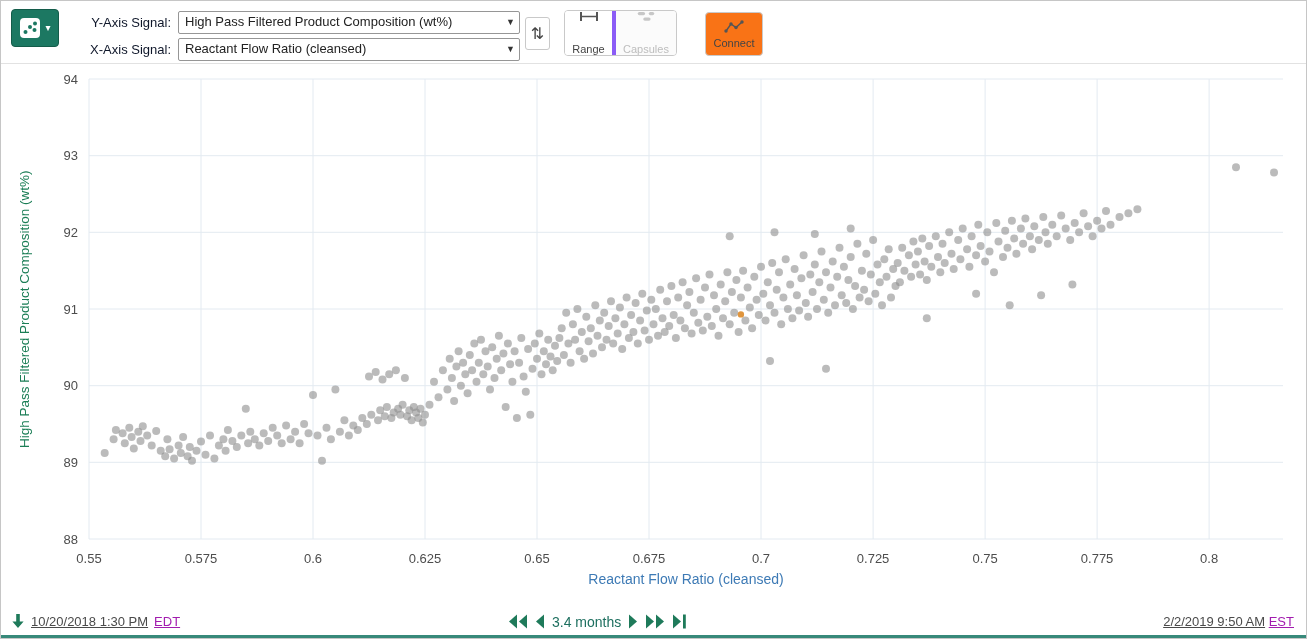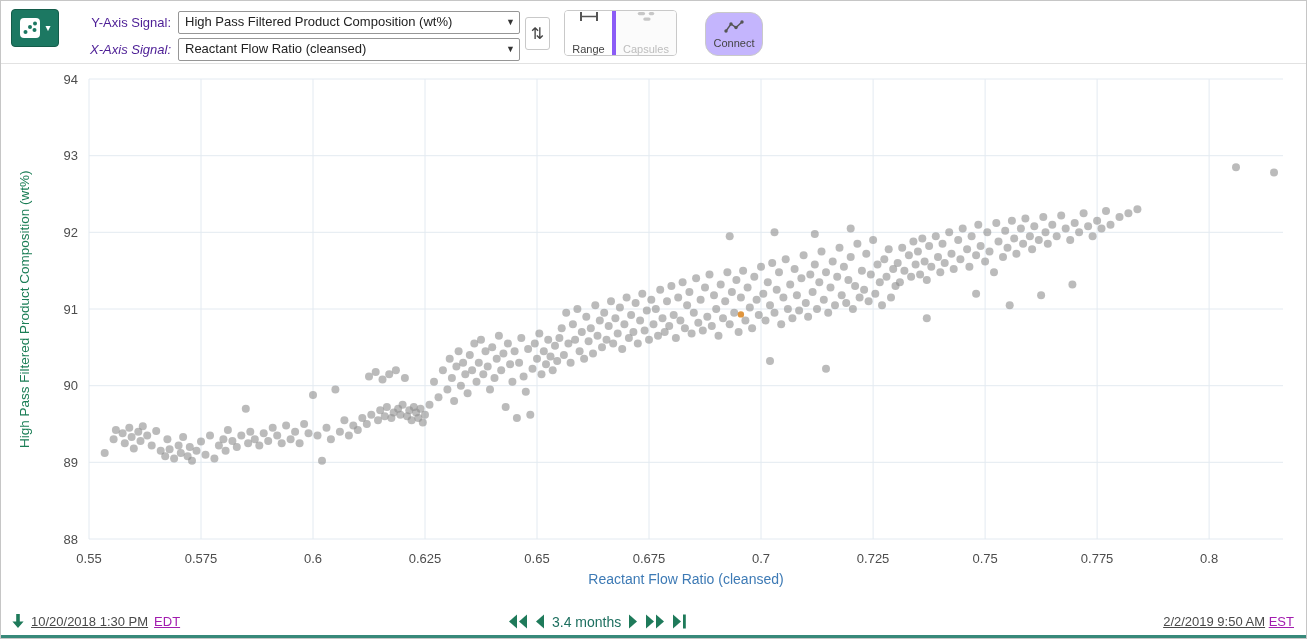--- a/index.html
+++ b/index.html
@@ -8,41 +8,41 @@
          border:1px solid #c6c6c6; overflow:hidden; }
 
   
   .toolbar { position:absolute; top:0; left:0; right:0; height:63px;
              background:#fff; border-bottom:1px solid #e2e2e2; z-index:5; }
   .chart-type-btn { position:absolute; left:10px; top:8px; width:48px; height:38px;
              background:#1c7862; border:1px solid #145c4a; border-radius:4px;
              display:flex; align-items:center; justify-content:center; gap:4px; cursor:pointer; }
   .chart-type-btn .chev { color:#fff; font-size:10px; line-height:1; }
   .axis-lab { position:absolute; width:104px; text-align:right; left:66px;
-              font-size:13px; color:#4c1d95; line-height:23px; }
-  .lab-y { top:10px; } .lab-x { top:37px;font-style:italic; }
+              font-size:13px; color:#0f172a; line-height:23px; }
+  .lab-y { top:10px; } .lab-x { top:37px; }
   .fake-select { position:absolute; left:177px; width:342px; height:23px;
               border:1px solid #969696; border-radius:2px; background:#fff;
               font-size:13px; color:#222; padding:2px 20px 0 6px; cursor:pointer;
               white-space:nowrap; overflow:hidden; }
   .sel-y { top:10px; } .sel-x { top:37px; }
   .fake-select .sel-arrow { position:absolute; right:4px; top:5px; font-size:9px; color:#333; }
   .swap-btn { position:absolute; left:524px; top:16px; width:25px; height:33px;
               border:1px solid #c9c9c9; border-radius:3px; background:#fff;
               font-size:16px; color:#444; cursor:pointer; display:flex;
               align-items:center; justify-content:center; }
   .btn-group { position:absolute; left:563px; top:9px; height:46px; display:flex;
                border:1px solid #c9c9c9; border-radius:4px; overflow:hidden; background:#fff; }
   .group-btn { display:flex; flex-direction:column; align-items:center; justify-content:center;
                gap:21px; font-size:11px; background:#fff; border:none; cursor:pointer; color:#444; }
   .range-btn { width:47px; }
   .capsules-btn { width:64px; color:#bdbdbd; border-left:4px solid #8b5cf6;
                   background:#fbfbfb; cursor:default; }
   .connect-btn { position:absolute; left:704px; top:11px; width:58px; height:44px;
-               border:1px solid #c9c9c9; border-radius:13px; background:#c4b5fd;
+               border:1px solid #c9c9c9; border-radius:4px; background:#f97316;
                display:flex; flex-direction:column; align-items:center; justify-content:center;
                gap:4px; font-size:11px; color:#444; cursor:pointer; }
 
   
   #plot { position:absolute; left:0; top:64px; width:1307px; height:530px; }
   #plot text { fill:#4d4d4d; font-size:13px; font-family:"Liberation Sans", sans-serif; }
   .y-title { position:absolute; left:16px; top:78px; height:460px; width:20px;
              writing-mode:vertical-rl; transform:rotate(180deg); text-align:center;
              color:#1b7e56; font-size:13.5px; }
   .x-title { position:absolute; left:88px; width:1194px; top:570px; text-align:center;

